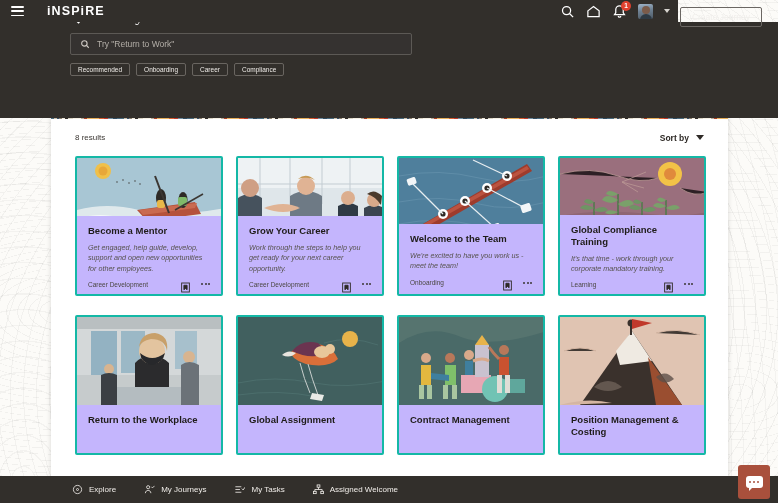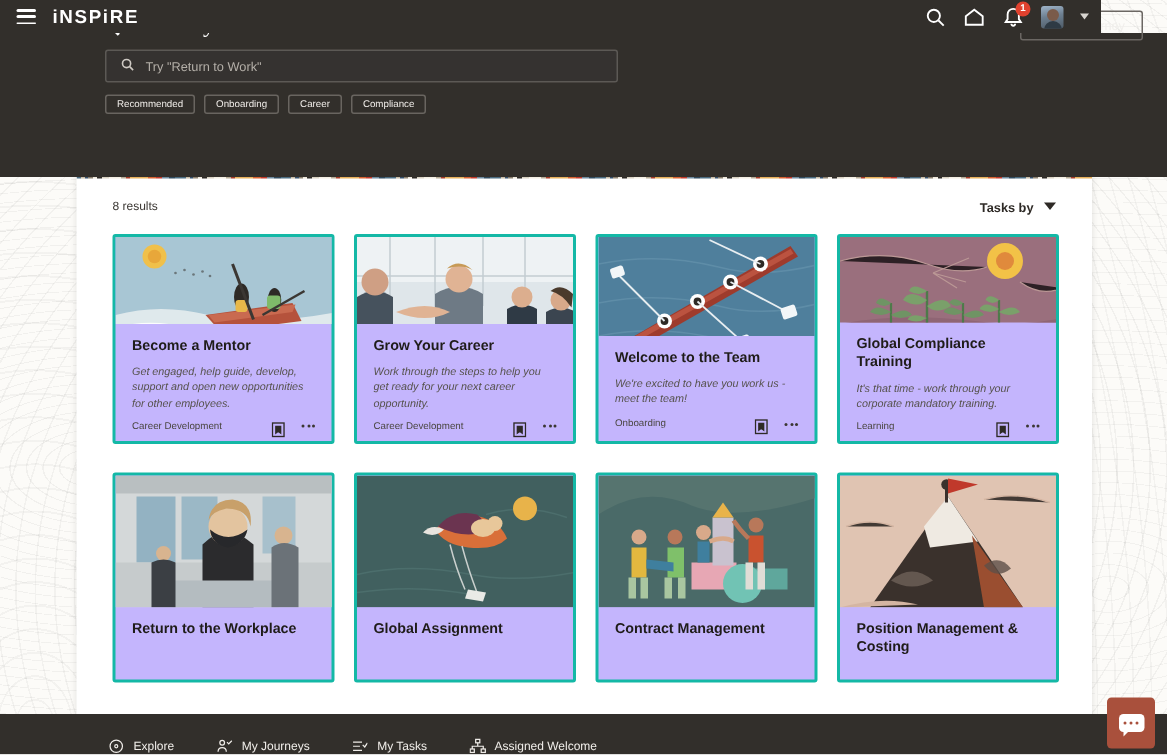--- a/index.html
+++ b/index.html
@@ -23,24 +23,25 @@
     background-image:
       repeating-radial-gradient(ellipse 160px 90px at 8% 62%, rgba(0,0,0,0.045) 0 1px, rgba(0,0,0,0) 1px 11px),
       repeating-radial-gradient(ellipse 200px 120px at 95% 78%, rgba(0,0,0,0.04) 0 1px, rgba(0,0,0,0) 1px 13px),
       repeating-radial-gradient(ellipse 130px 170px at 3% 96%, rgba(0,0,0,0.035) 0 1px, rgba(0,0,0,0) 1px 12px);
     z-index: 0;
   }
 
   
   .topbar {
     position: absolute; top: 0; left: 0;
-    width: 734px; height: 22px;
+    width: 678px; height: 22px;
     background: #322f2b;
     display: flex; align-items: center;
     z-index: 20;
+    gap: 12px;
   }
   .hamburger {
     width: 13px; height: 10px;
     margin-left: 11px; margin-right: 11px;
     display: flex; flex-direction: column; justify-content: space-between;
     cursor: pointer;
   }
   .hamburger i { display: block; height: 1.5px; background: #ffffff; border-radius: 1px; }
   .brand {
     color: #ffffff;
@@ -229,21 +230,21 @@
   .foot-icons { margin-left: auto; display: flex; align-items: center; gap: 11px; }
   .bm { width: 9px; height: 11px; cursor: pointer; }
   .dots { display: flex; gap: 1.5px; cursor: pointer; }
   .dots i { width: 2px; height: 2px; border-radius: 50%; background: #3b3733; display: block; }
 
   
   .bottomnav {
     position: absolute; bottom: 0; left: 0;
     width: 778px; height: 27px;
     background: #322f2b;
-    display: flex; align-items: flex-end;
+    display: flex; align-items: center;
     padding-left: 72px; gap: 28px;
     z-index: 30;
   }
   .navitem {
     display: flex; align-items: center; gap: 6px;
     color: #f0ede9; font-size: 8px;
     cursor: pointer;
   }
   .navitem svg { display: block; }
 
@@ -340,21 +341,21 @@
     <span class="chip">Career</span>
     <span class="chip">Compliance</span>
   </div>
 
   <div class="panel">
     <div class="pattern-strip"></div>
 
     <div class="panel-head">
       <span class="results-count">8 results</span>
       <span class="sortby">
-        <span>Tasks by</span>
+        <span>Sort by</span>
         <span class="sort-caret"></span>
       </span>
     </div>
 
     <div class="grid">
 
       <div class="card">
         <div class="card-img">
           <svg width="148" height="78" viewBox="0 0 148 78" preserveAspectRatio="none">
             <rect width="148" height="78" fill="#a8c6d4"></rect>

